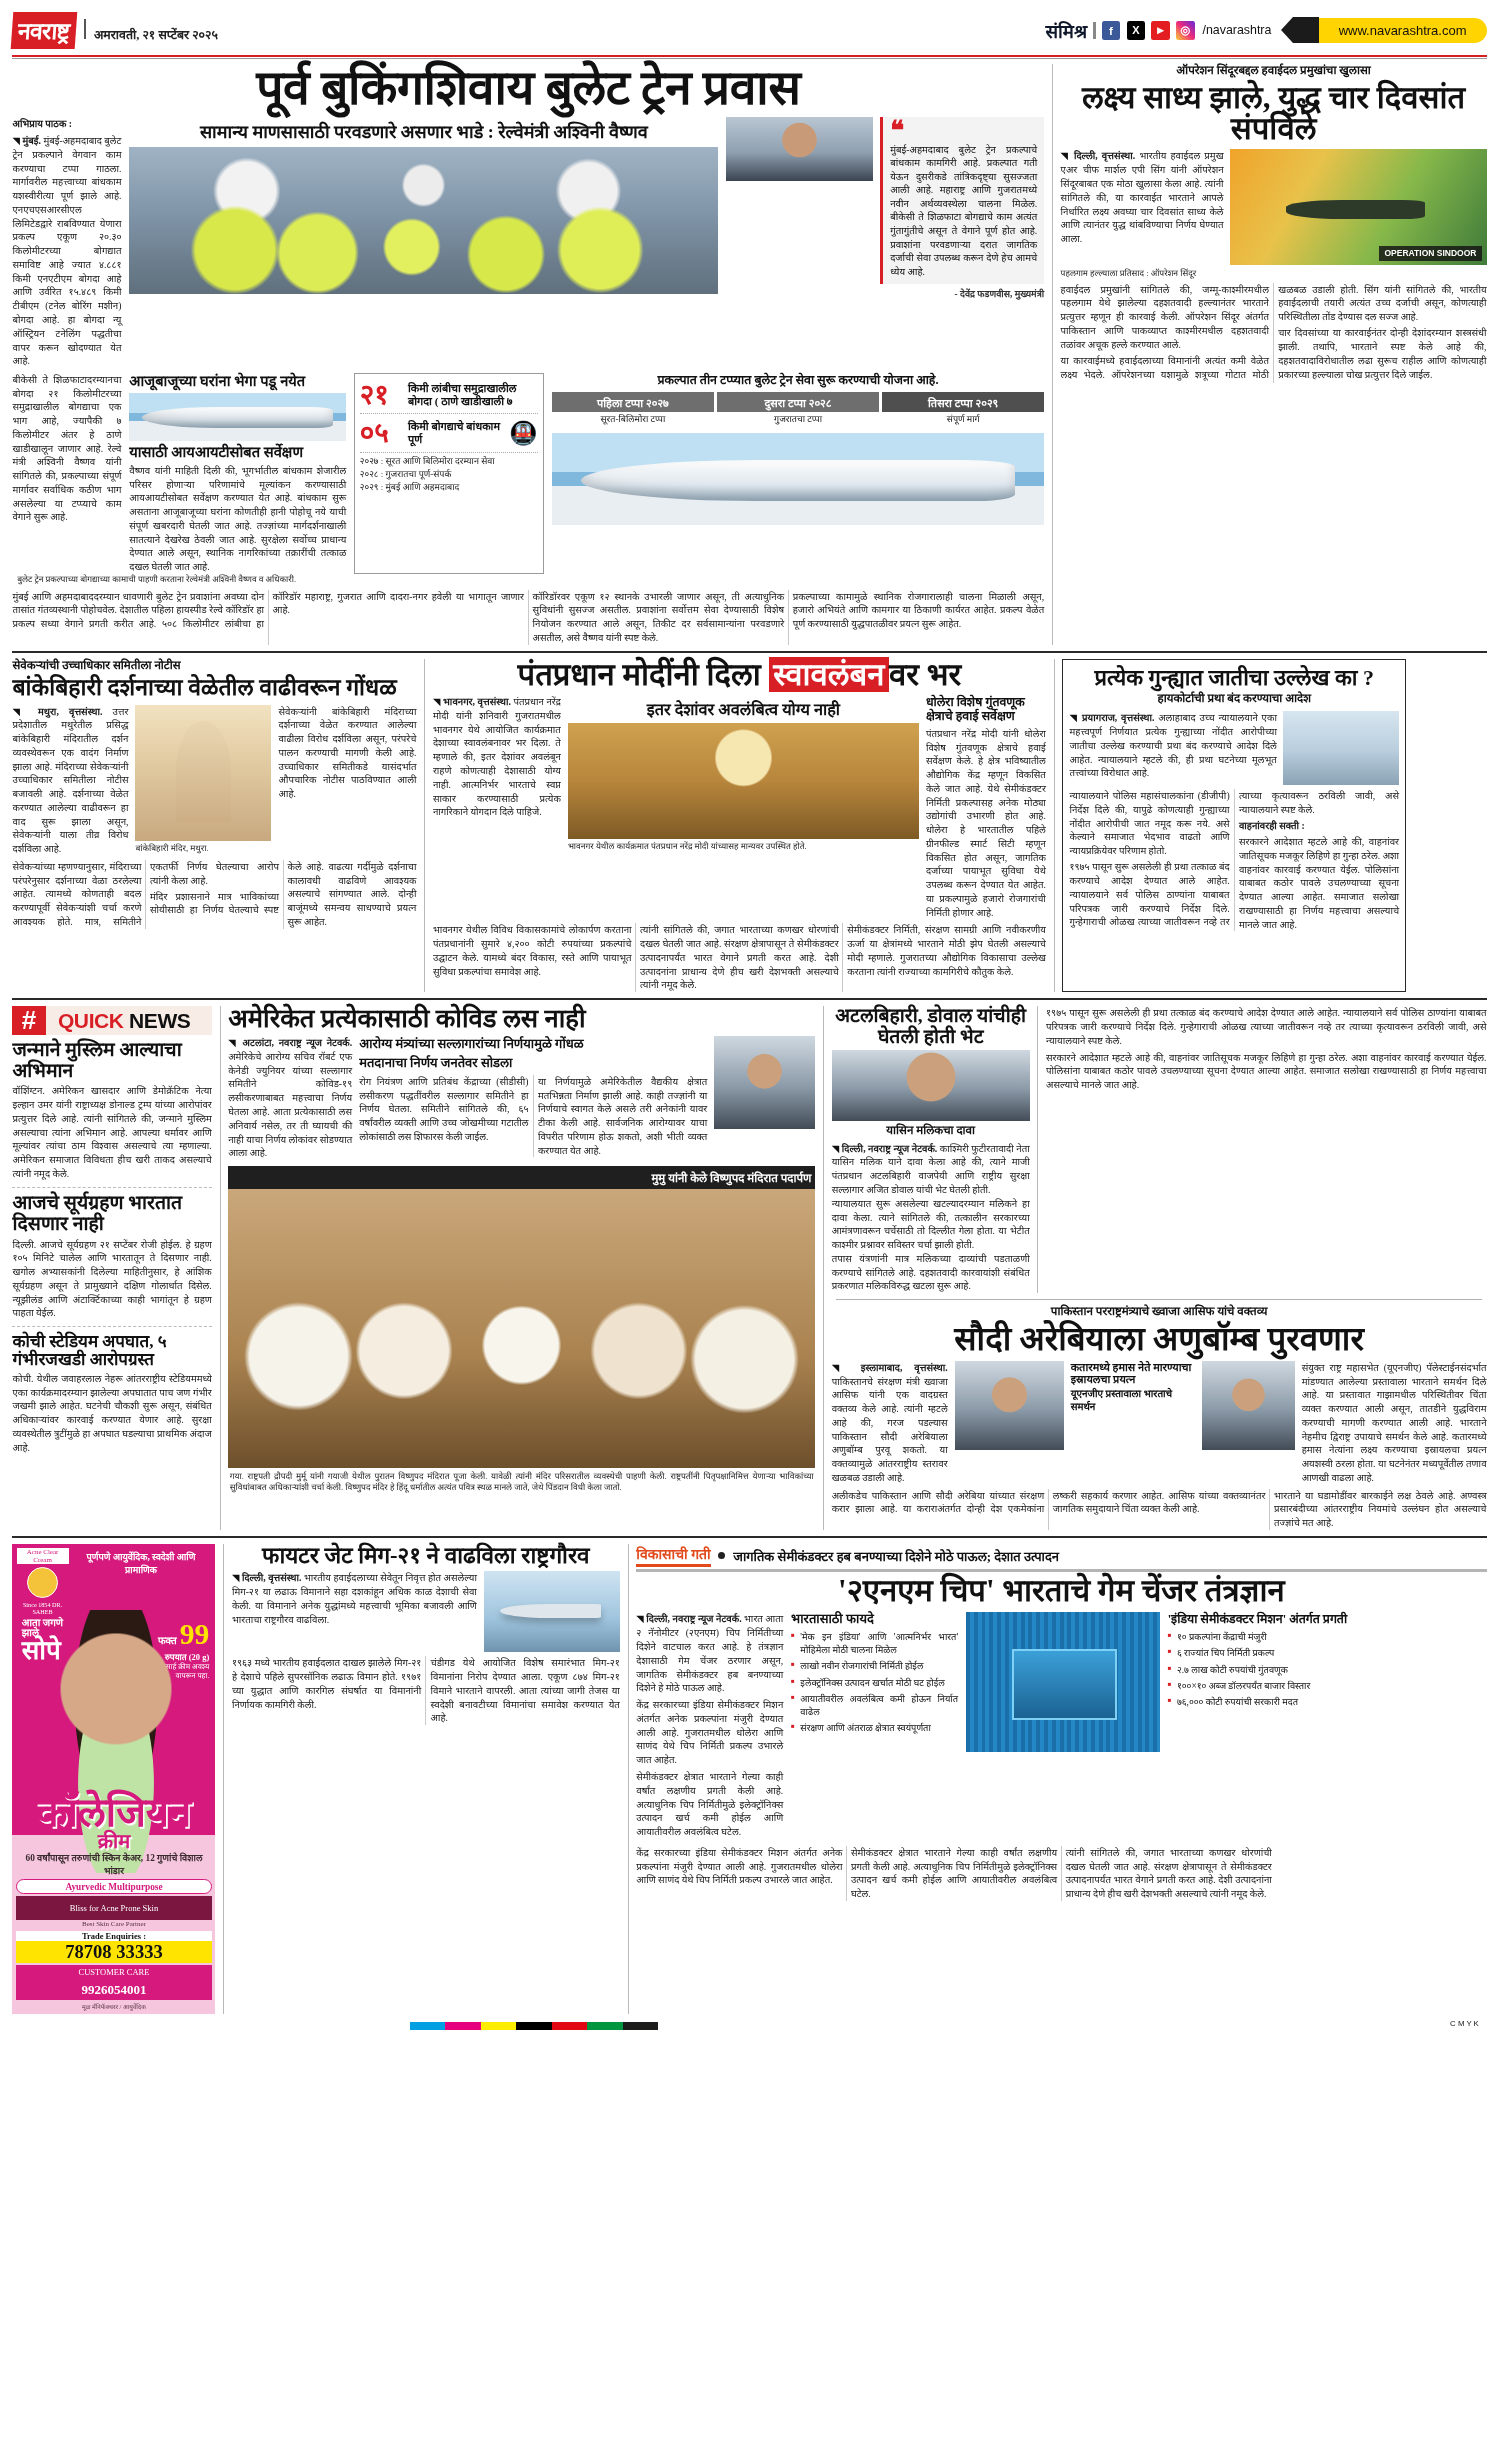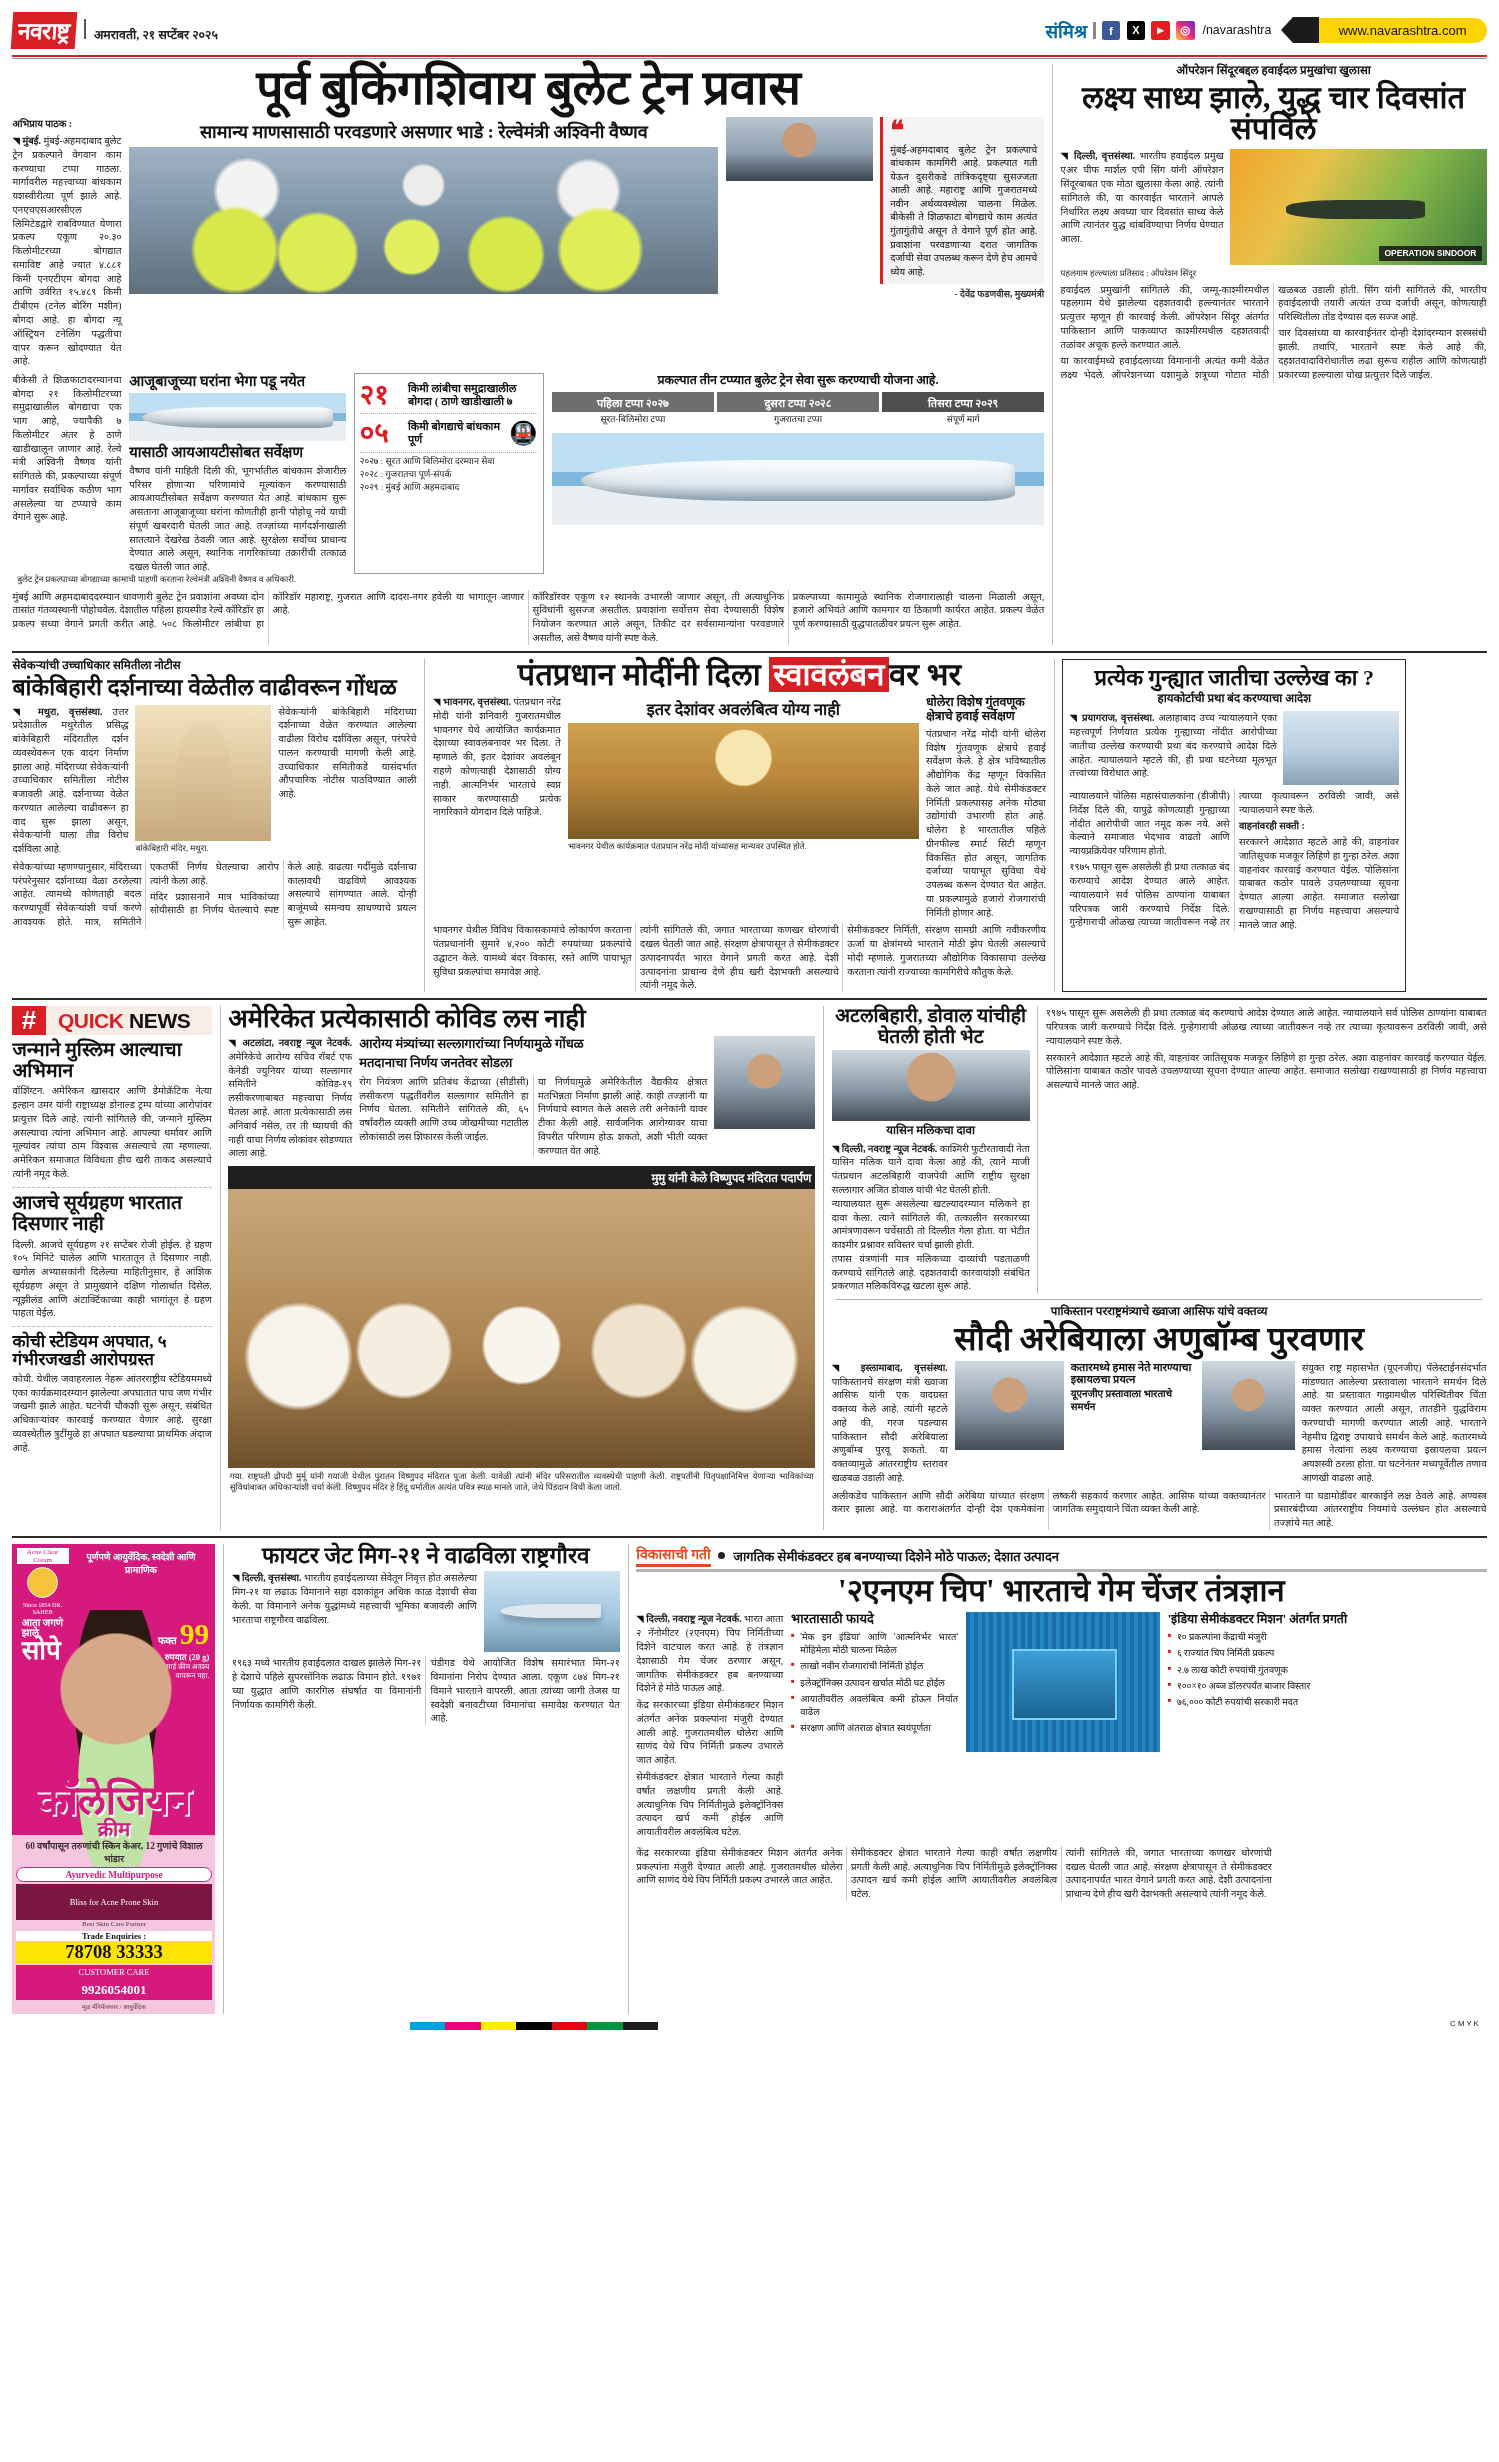--- a/index.html
+++ b/index.html
@@ -18,21 +18,21 @@
   .logo-block { display: flex; align-items: baseline; gap: 7.8px; }
   .logo {
     font-family: "Liberation Sans", sans-serif;
     font-weight: 900; font-size: 23px; color: #fff;
     background: #d81f26; padding: 1.6px 6.2px 3.1px 6.2px; letter-spacing: -0.8px;
     transform: skewX(-4deg);
   }
   .logo-divider { width: 2.3px; height: 20px; background: #555; display:inline-block; }
   .edition { font-size: 12.4px; font-weight: 600; color: #222; }
   .topbar-right { margin-left: auto; display: flex; align-items: center; gap: 6.2px; }
-  .sammishra { font-size: 18.6px; font-weight: 700; color: #0369a1; }
+  .sammishra { font-size: 18.6px; font-weight: 700; color: #0f172a; }
   .vbar { width: 2.3px; height: 17px; background: #888; }
   .sicon { width: 18.6px; height: 18.6px; display:inline-flex; align-items:center; justify-content:center;
            color:#fff; font-family:"Liberation Sans",sans-serif; font-weight:700; font-size:11.6px; border-radius:2.3px; }
   .ic-fb { background:#3b5998; }
   .ic-x  { background:#000; font-size:11px; }
   .ic-yt { background:#e41e20; font-size:8.5px; }
   .ic-ig { background:linear-gradient(45deg,#f9ce34,#ee2a7b,#6228d7); }
   .handle { font-family:"Liberation Sans",sans-serif; font-size:12.4px; color:#111; margin-left:1.6px;}
   .url-tab { display:flex; align-items:center; margin-left:3.1px; }
   .url-arrow { width:0;height:0;border-top:13px solid transparent;border-bottom:13px solid transparent;border-right:12.4px solid #1b1b1b;}
@@ -171,21 +171,21 @@
   .ad-top { font-size:9.3px; font-weight:700; color:#fff; text-align:center; padding:3.1px 4.7px 0; }
   .ad-strip { background:#fff; border:0.8px solid #d5197d; font-size:7px; color:#d5197d; text-align:center; }
   .ad-sope { color:#fff; font-size:26px; font-weight:900; text-align:left; padding-left:6.2px; line-height:1;}
   .ad-sope small { font-size:10px; display:block; font-weight:700; }
   .ad-price { color:#ffe400; font-size:29.5px; font-weight:900; }
   .ad-brand { color:#d5197d; font-size:40px; font-weight:900; text-align:center; line-height:0.95;
               text-shadow:1.6px 1.6px 0 #fff; }
   .ad-sub { text-align:center; font-size:9.3px; font-weight:700; color:#3b2a2f; }
   .ad-ayur { background:#fff; border:1.6px solid #d5197d; color:#d5197d; font-size:9.3px;
              font-weight:700; text-align:center; border-radius:9.3px; padding:1.6px; }
-  .ad-bliss { background:#7a1640; color:#fff; font-size:8.5px; text-align:center; padding:13px; }
+  .ad-bliss { background:#7a1640; color:#fff; font-size:8.5px; text-align:center; padding:7px; }
   .ad-trade { background:#fff; color:#111; font-size:8.5px; font-weight:700; text-align:center; }
   .ad-phone { background:#ffe400; color:#111; font-size:18.6px; font-weight:900; text-align:center; }
   .ad-care { background:#d5197d; color:#fff; font-size:8.5px; text-align:center; padding:2.3px; }
   .ad-girl { position:absolute; left:20%; top:14%; width:62%; height:56%;
              background:radial-gradient(circle at 50% 30%, #d7a887 0 28%, transparent 29%),
                         radial-gradient(ellipse at 50% 66%, #bfe3a4 0 42%, transparent 43%),
                         radial-gradient(ellipse at 50% 34%, #2b1a14 0 46%, transparent 47%); }
 
   
   .regbar { display:flex; gap:0; height:8.5px; margin:4.7px auto 0; width:248px; }

